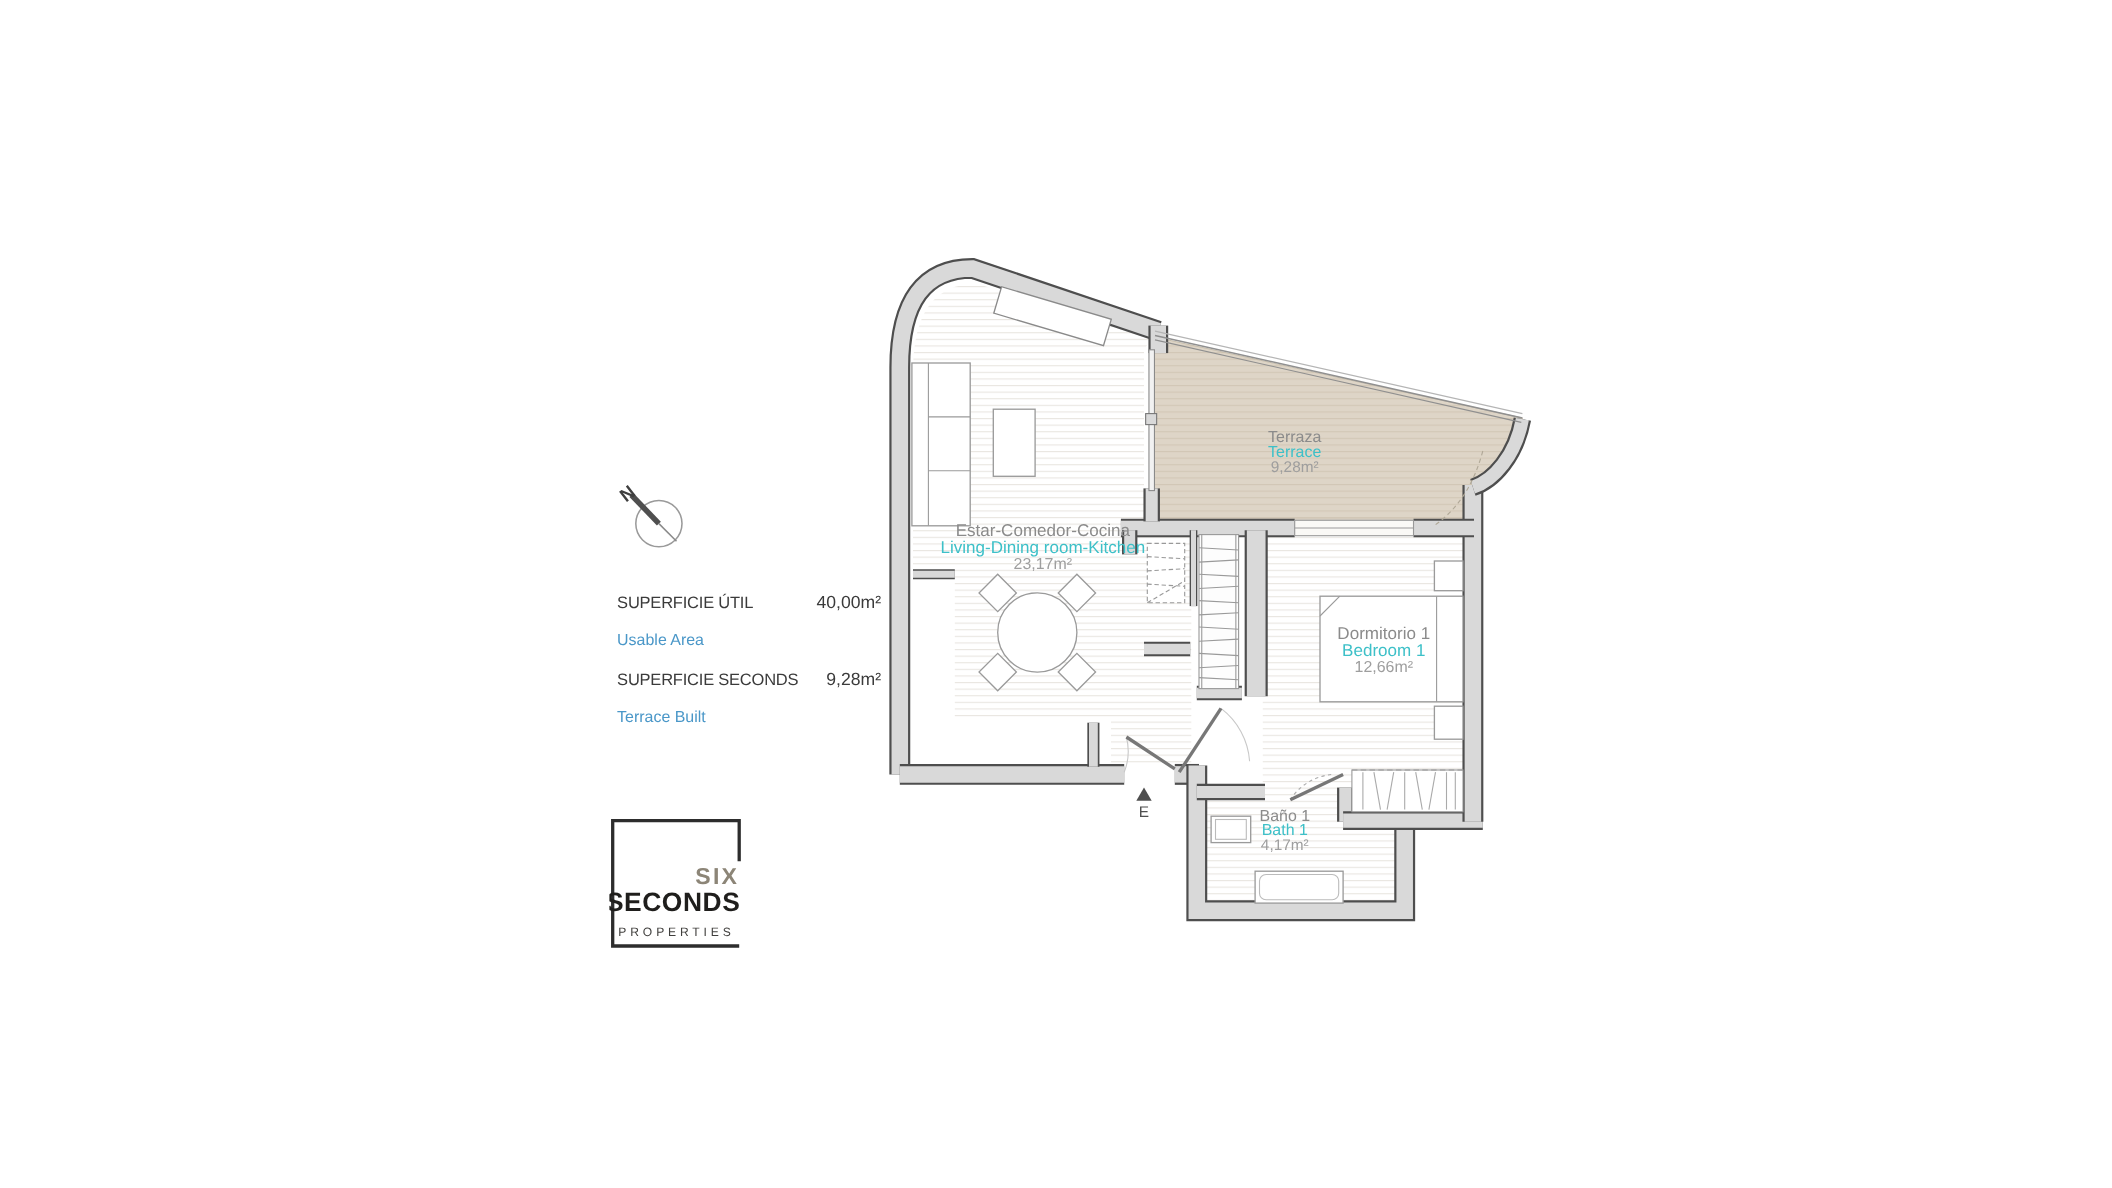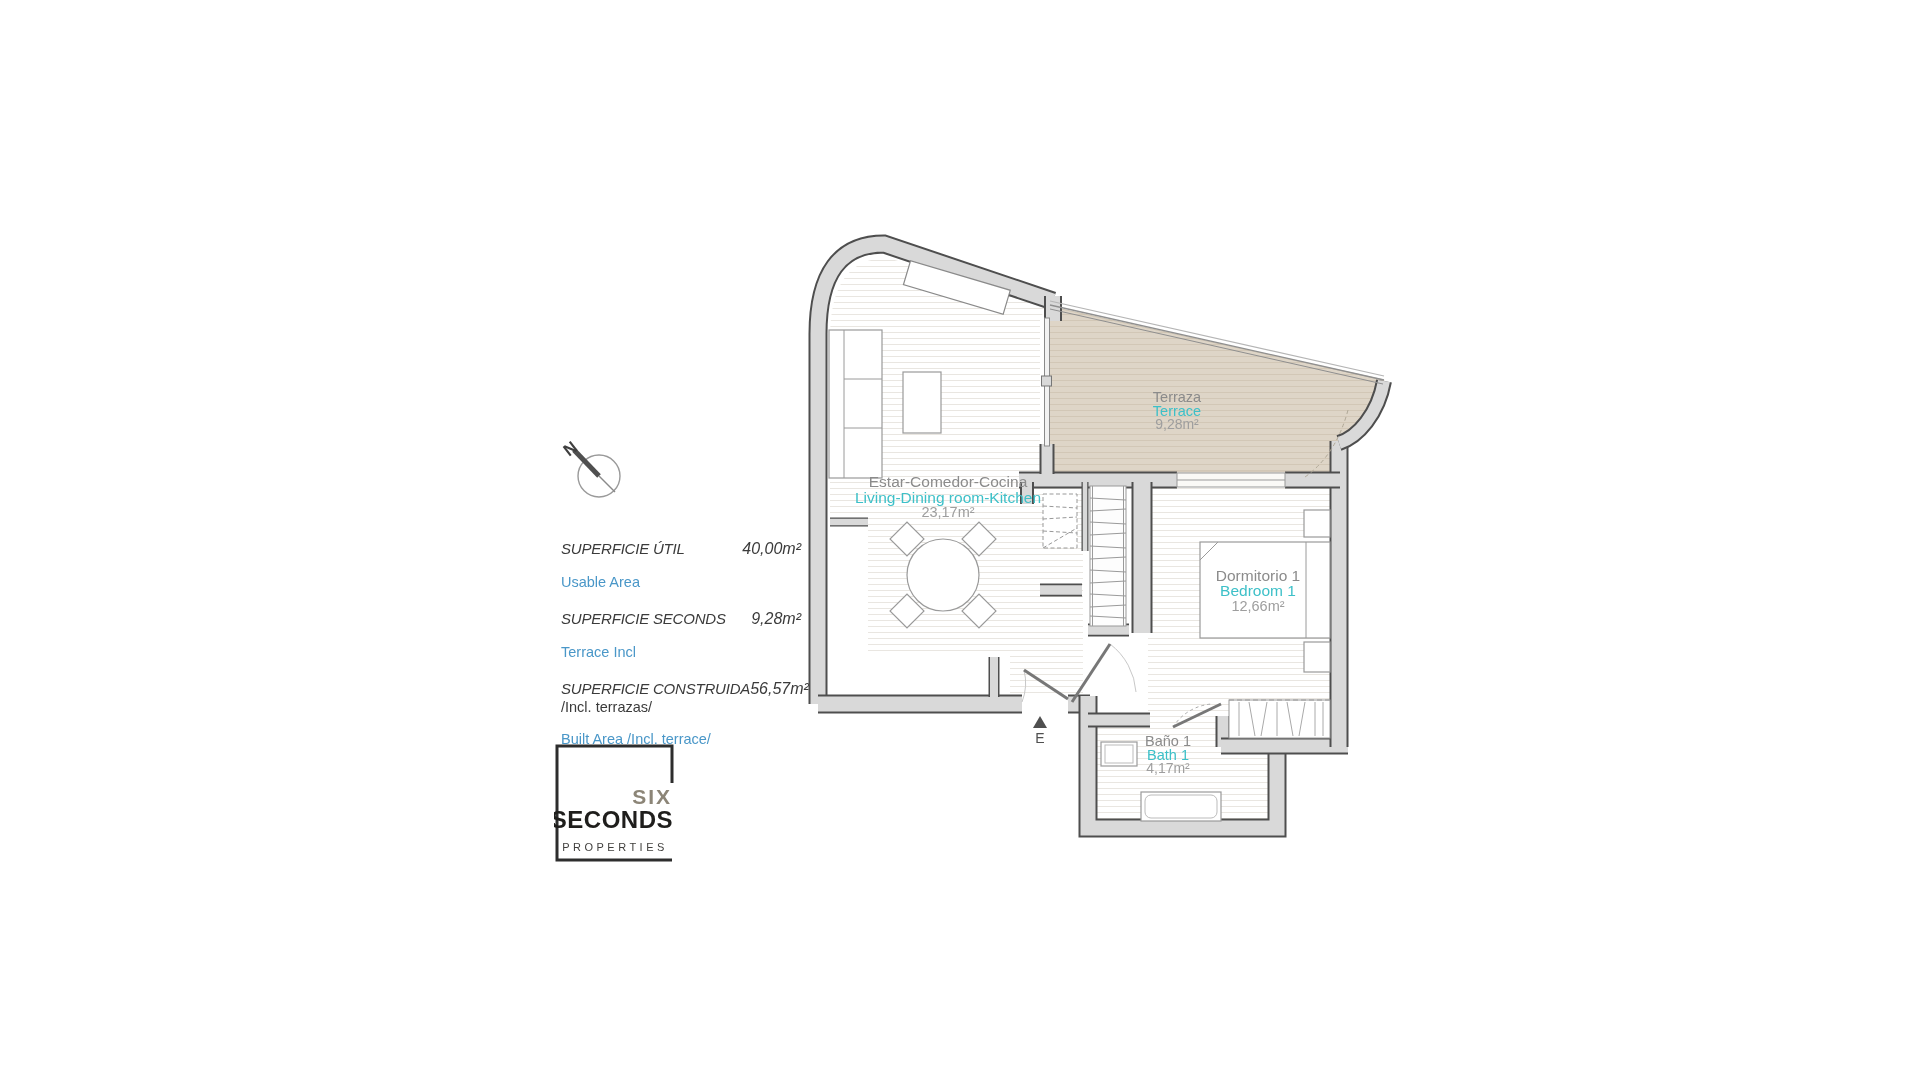--- a/index.html
+++ b/index.html
@@ -8,21 +8,21 @@
     background:#ffffff;
     font-family:"Liberation Sans", sans-serif;
     --teal:#3dc0c8; --legend-blue:#4a97c8; --label-gray:#8b8b8b;
     --terrace-fill:#ded5c7; --wall-fill:#d9d9d9; --wall-edge:#4e4e4e;
   }
   
   .compass{position:absolute;left:556px;top:434px;width:84px;height:84px;}
   
   .legend{position:absolute;left:561px;top:540px;width:240px;color:#3b3b3b;}
   .legend-row{margin-bottom:20px;}
-  .legend-line{display:flex;justify-content:space-between;align-items:baseline;white-space:nowrap;font-style:italic;}
+  .legend-line{display:flex;justify-content:space-between;align-items:baseline;white-space:nowrap;}
   .lt{font-size:15px;letter-spacing:-0.2px;color:#3b3b3b;}
   .lv{font-size:16px;color:#3b3b3b;}
   .lt2{font-size:14.5px;color:#3b3b3b;margin-top:1px;}
   .ls{font-size:14.5px;color:var(--legend-blue);margin-top:16px;}
   
   .logo{position:absolute;left:554px;top:743px;width:124px;height:122px;}
   
   .plan{position:absolute;left:800px;top:230px;width:600px;height:630px;}
   .wd{fill:none;stroke:var(--wall-edge);stroke-linecap:butt;stroke-linejoin:miter;}
   .wg{fill:none;stroke:var(--wall-fill);stroke-linecap:butt;stroke-linejoin:miter;}
@@ -54,29 +54,21 @@
       <span class="lt">SUPERFICIE ÚTIL</span>
       <span class="lv">40,00m²</span>
     </div>
     <div class="ls">Usable Area</div>
   </div>
   <div class="legend-row">
     <div class="legend-line">
       <span class="lt">SUPERFICIE SECONDS</span>
       <span class="lv">9,28m²</span>
     </div>
-    <div class="ls">Terrace Incl</div>
-  </div>
-  <div class="legend-row">
-    <div class="legend-line">
-      <span class="lt">SUPERFICIE CONSTRUIDA</span>
-      <span class="lv">56,57m²</span>
-    </div>
-    <div class="lt2">/Incl. terrazas/</div>
-    <div class="ls">Built Area /Incl. terrace/</div>
+    <div class="ls">Terrace Built</div>
   </div>
 </div>
 
 <svg class="logo" viewBox="0 0 124 122">
   <path d="M118,40 L118,3 L3,3 L3,117 L118,117" fill="none" stroke="#2d2d2d" stroke-width="3"></path>
   <text x="118" y="61" text-anchor="end" font-size="21" font-weight="bold" letter-spacing="2" fill="#8c8577">SIX</text>
   <text x="119" y="85" text-anchor="end" font-size="24" font-weight="bold" letter-spacing="0.5" fill="#1f1e1c">SECONDS</text>
   <text x="61" y="108" text-anchor="middle" font-size="11" letter-spacing="3.5" fill="#403f3d">PROPERTIES</text>
 </svg>
 

